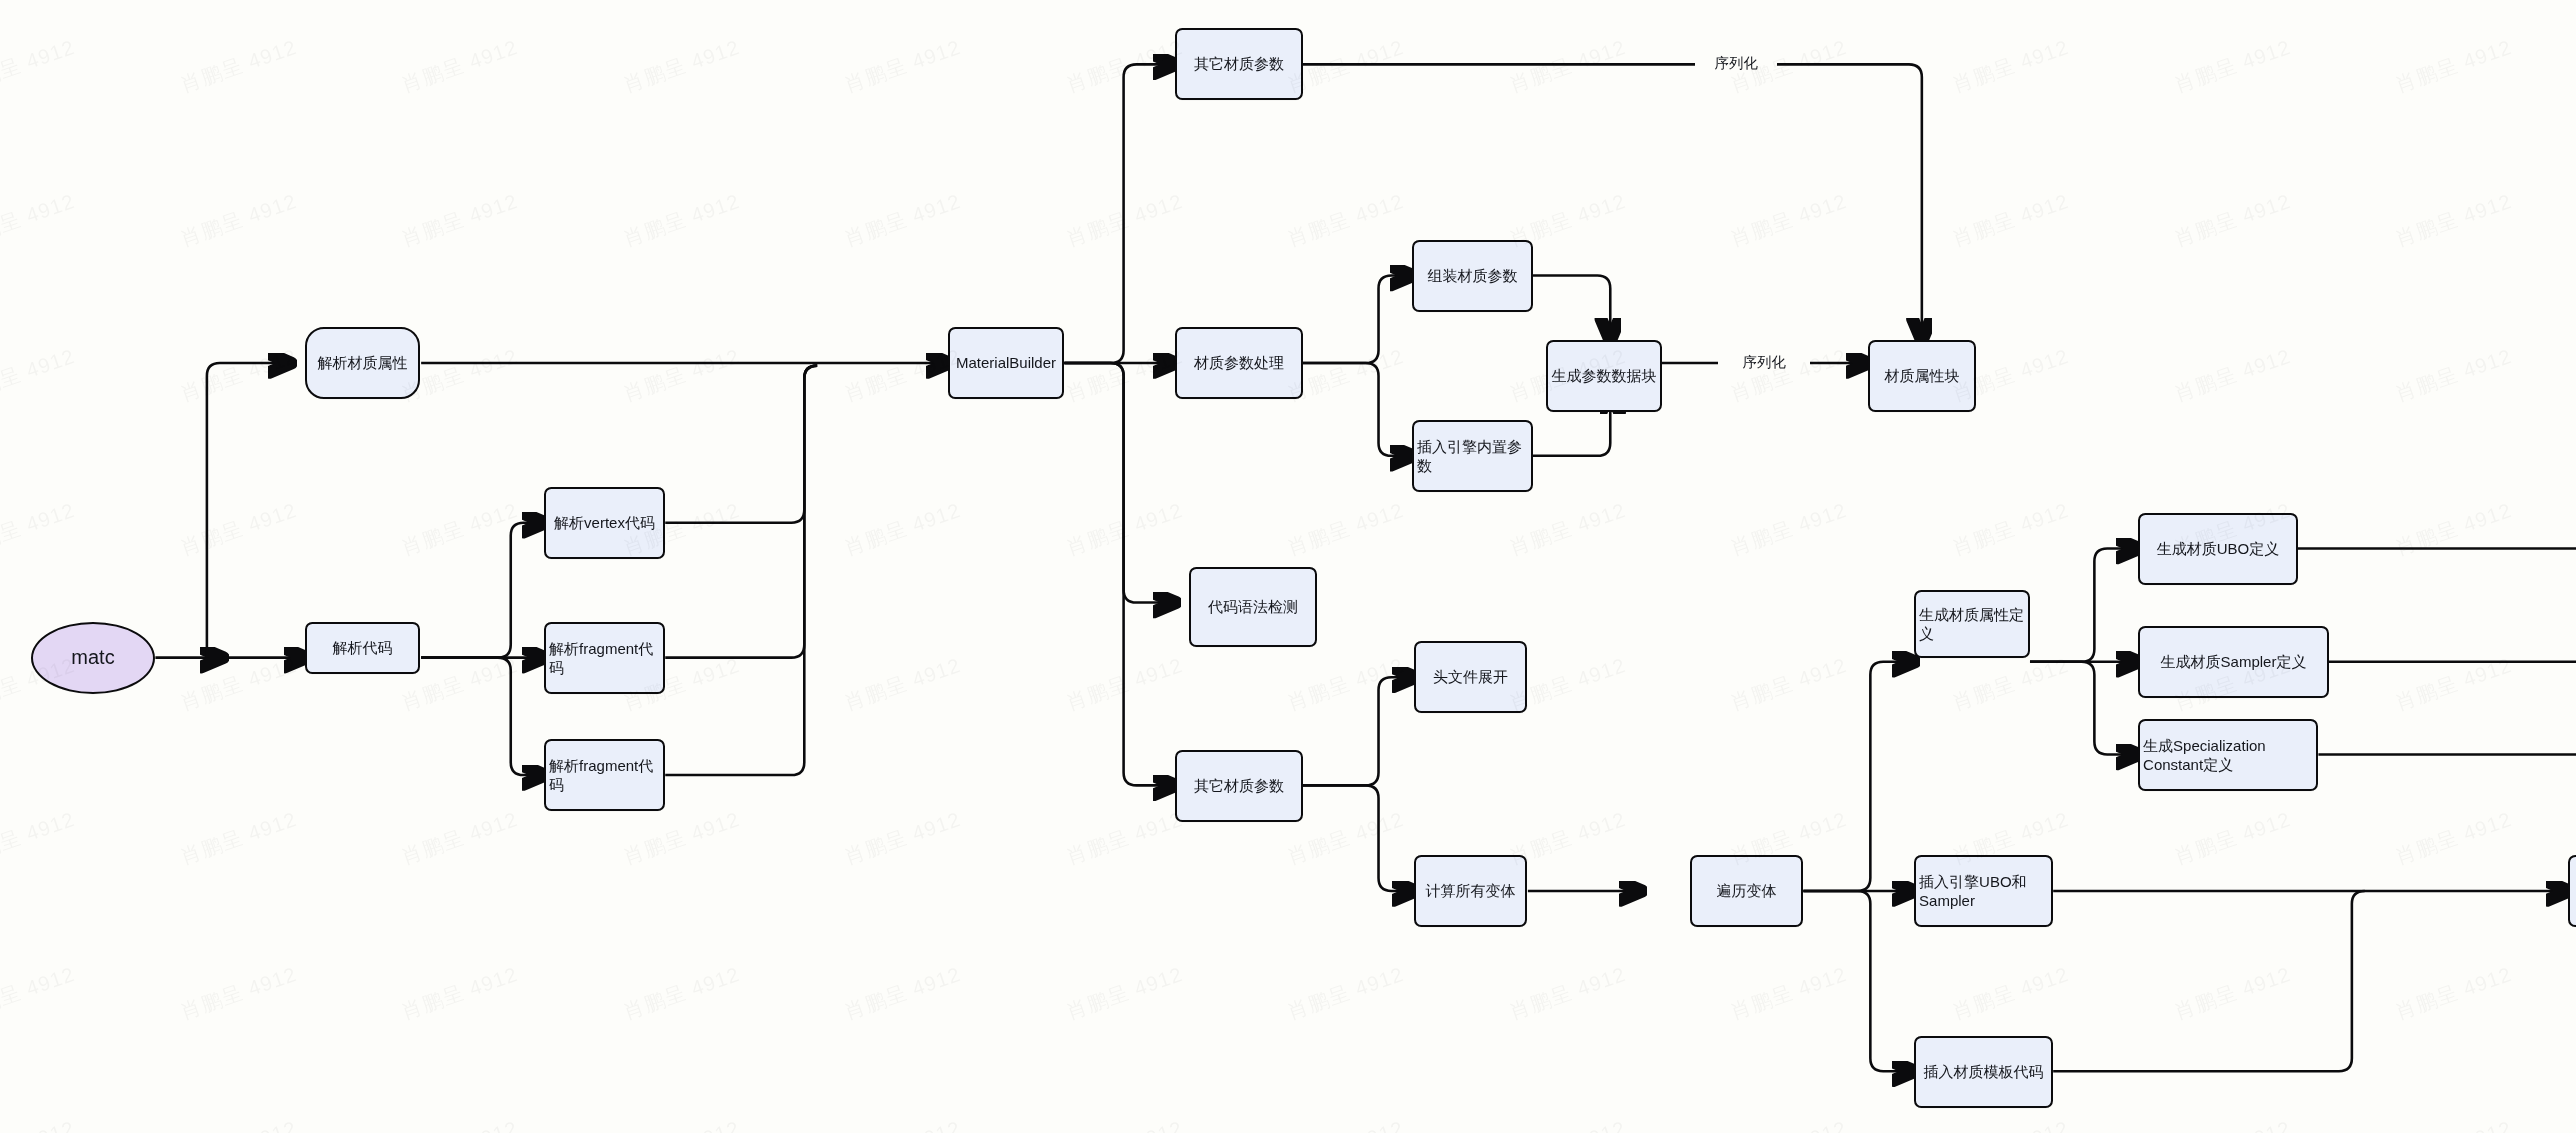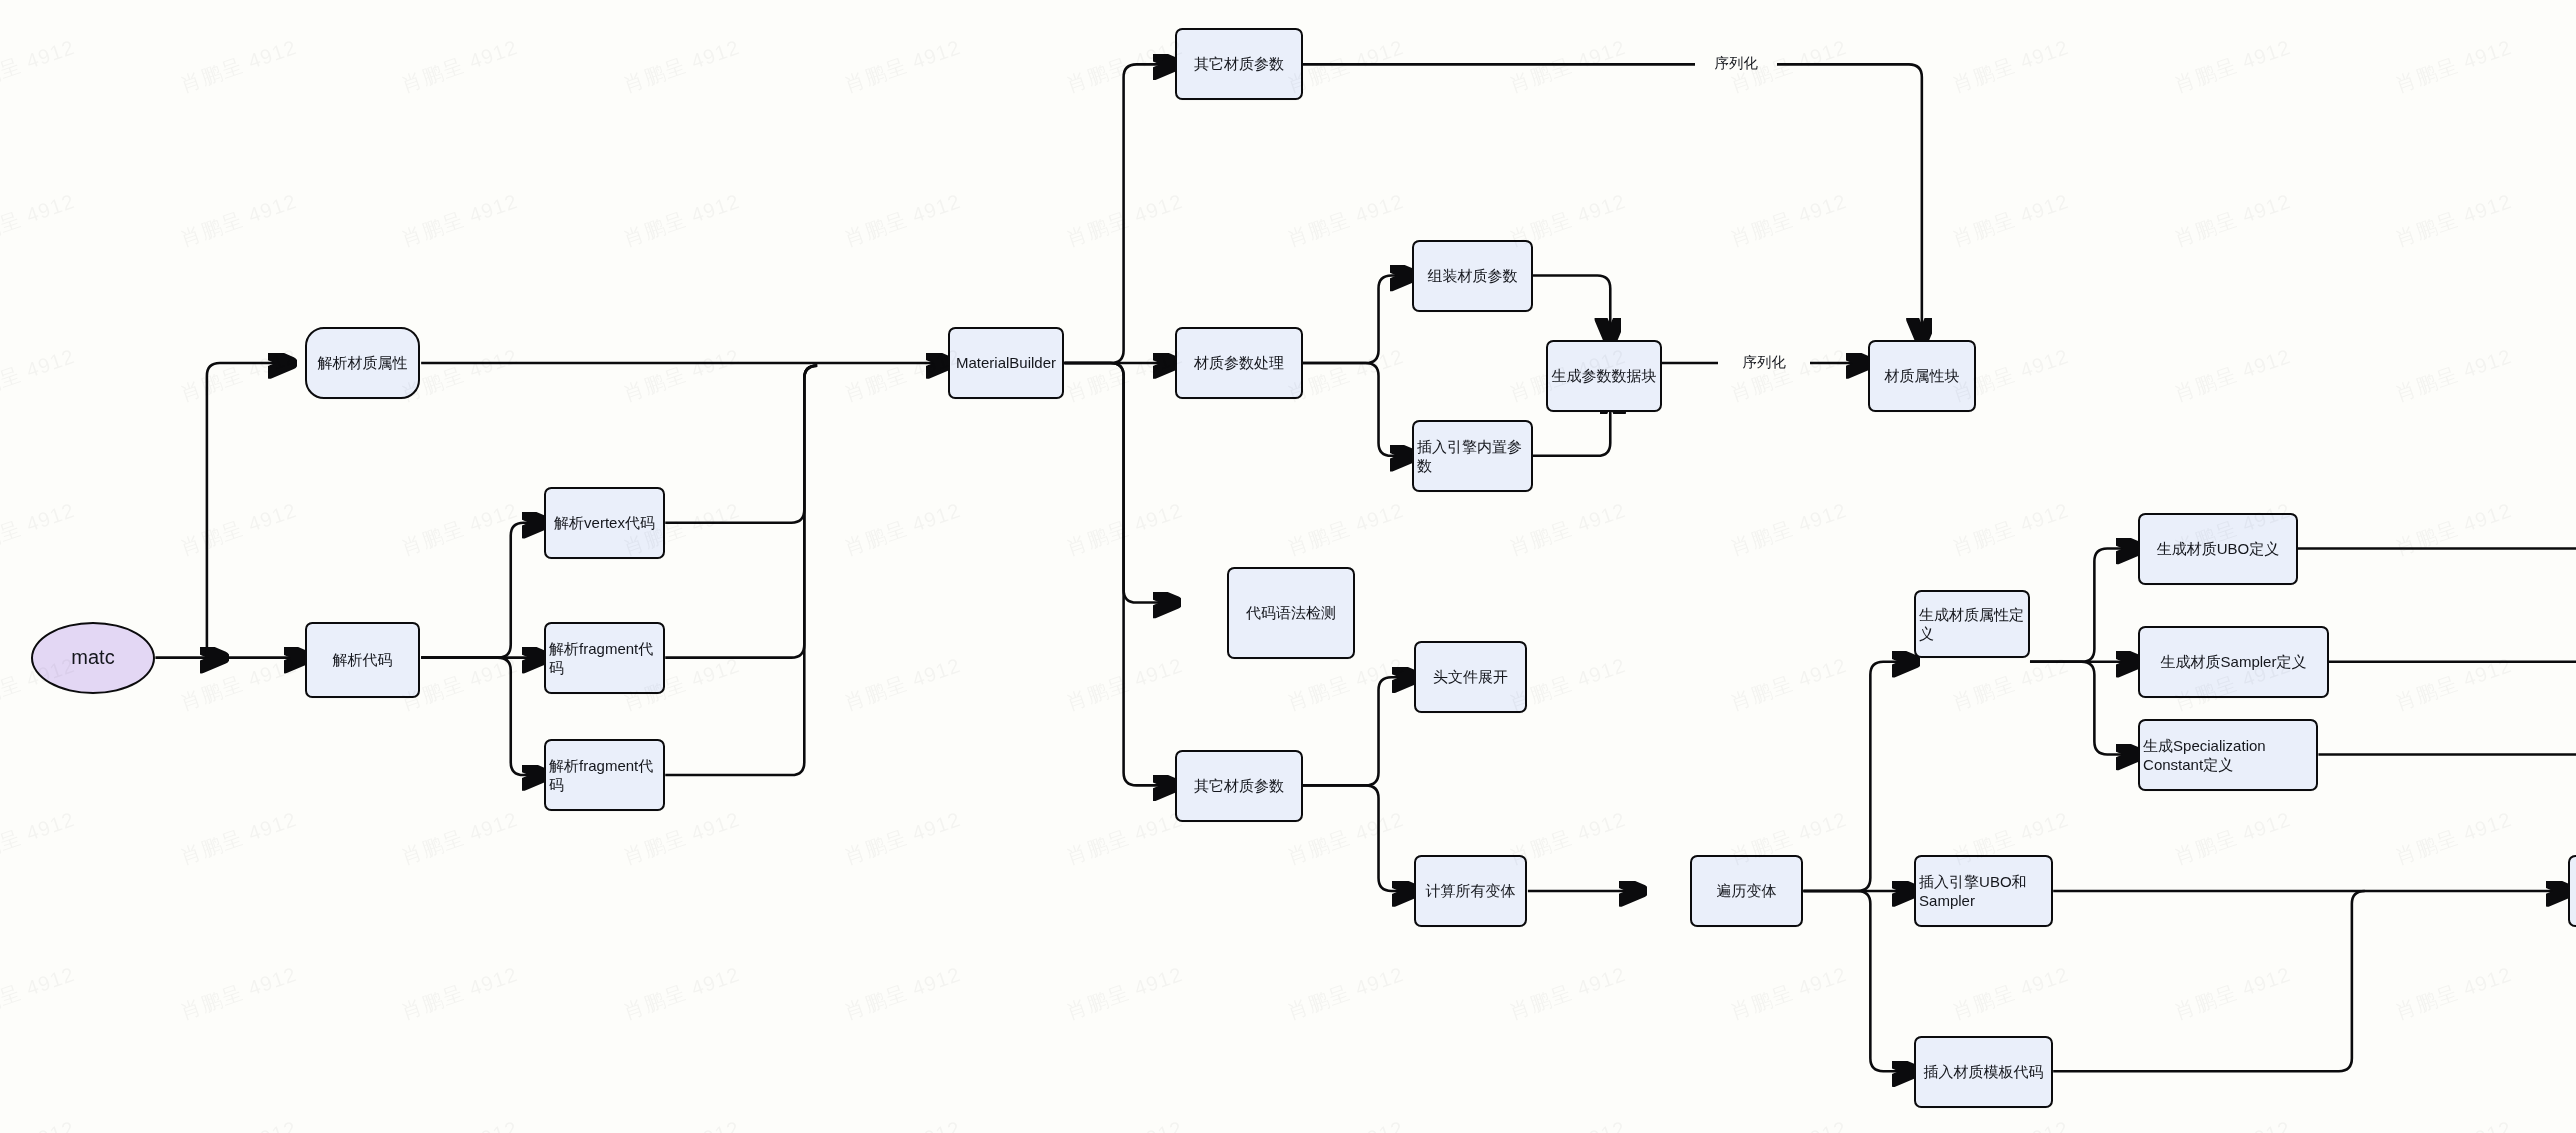--- a/index.html
+++ b/index.html
@@ -234,21 +234,21 @@
     <path d="M6000,1730 L6105,1730" marker-end="url(#ah)"></path>
 
     <path d="M6330,1730 L6375,1730"></path>
     <path d="M6520,1730 L6625,1730" marker-end="url(#ah)"></path>
   </svg>
 
   <div class="node start" style="left:31px;top:622px;width:124px;height:72px;">matc</div>
 
   <div class="node" style="left:305px;top:327px;width:115px;height:72px;border-radius:19px;">解析材质属性</div>
 
-  <div class="node" style="left:305px;top:622px;width:115px;height:76px;">解析代码</div>
+  <div class="node" style="left:305px;top:622px;width:115px;height:52px;">解析代码</div>
 
   <div class="node" style="left:544px;top:487px;width:121px;height:72px;">解析vertex代码</div>
 
   <div class="node" style="left:544px;top:622px;width:121px;height:72px;">解析fragment代码</div>
 
   <div class="node" style="left:544px;top:739px;width:121px;height:72px;">解析fragment代码</div>
 
   <div class="node" style="left:948px;top:327px;width:116px;height:72px;">MaterialBuilder</div>
 
   <div class="node" style="left:1175px;top:28px;width:128px;height:72px;">其它材质参数</div>
@@ -256,21 +256,21 @@
   <div class="node" style="left:1175px;top:327px;width:128px;height:72px;">材质参数处理</div>
 
   <div class="node" style="left:1412px;top:240px;width:121px;height:72px;">组装材质参数</div>
 
   <div class="node" style="left:1412px;top:420px;width:121px;height:72px;">插入引擎内置参数</div>
 
   <div class="node" style="left:1546px;top:340px;width:116px;height:72px;">生成参数数据块</div>
 
   <div class="node" style="left:1868px;top:340px;width:108px;height:72px;">材质属性块</div>
 
-  <div class="node" style="left:1227px;top:567px;width:128px;height:92px;">代码语法检测</div>
+  <div class="node" style="left:1189px;top:567px;width:128px;height:80px;">代码语法检测</div>
 
   <div class="node" style="left:1175px;top:750px;width:128px;height:72px;">其它材质参数</div>
 
   <div class="node" style="left:1414px;top:641px;width:113px;height:72px;">头文件展开</div>
 
   <div class="node" style="left:1414px;top:855px;width:113px;height:72px;">计算所有变体</div>
 
   <div class="node" style="left:1690px;top:855px;width:113px;height:72px;">遍历变体</div>
 
   <div class="node" style="left:1914px;top:590px;width:116px;height:68px;">生成材质属性定义</div>

